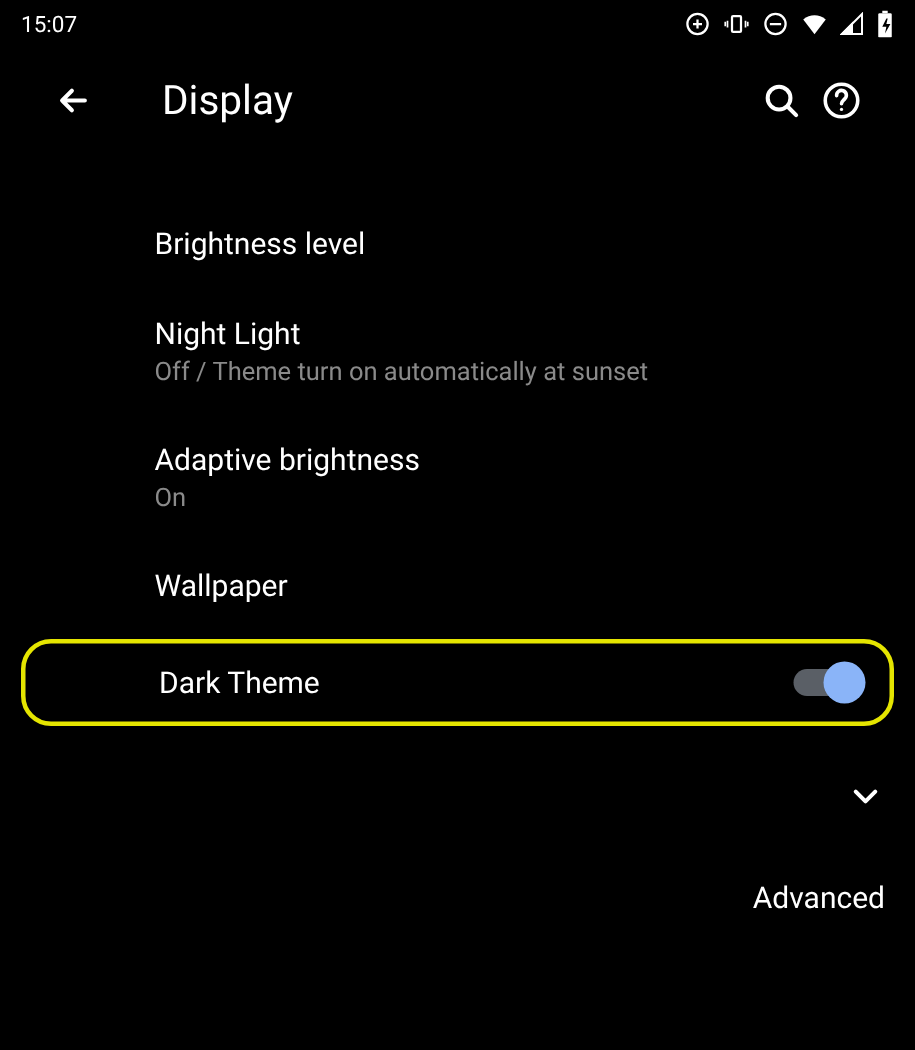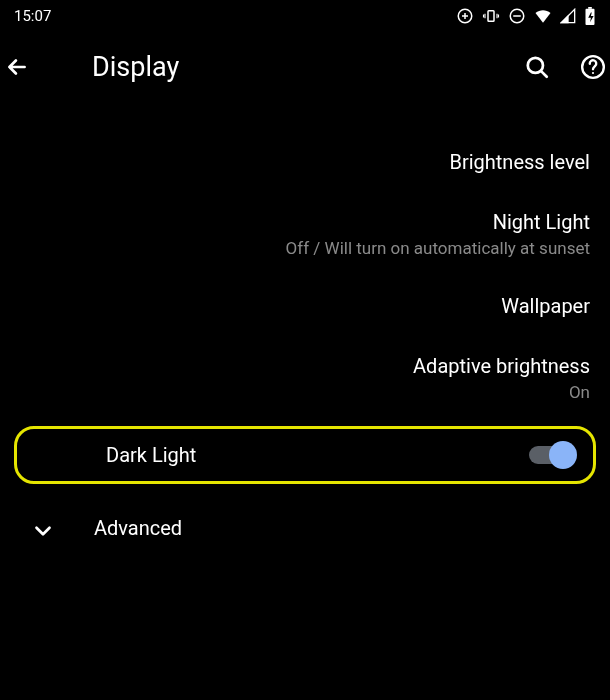--- a/index.html
+++ b/index.html
@@ -22,22 +22,22 @@
     font-weight: 400;
     text-align: center;
   }
   .status-left { display: flex; align-items: center; }
   .status-right { display: flex; align-items: center; gap: 8px; }
   .status-right svg { display: block; }
   .app-bar {
     display: flex;
     align-items: center;
     height: 70px;
-    padding: 0 4px;
-    gap: 30px;
+    padding: 0 36px;
+    gap: 14px;
     justify-content: space-between;
   }
   .app-bar .title {
     flex: 1;
     font-size: 27px;
     font-weight: 400;
     padding-left: 32px;
   }
   .icon-btn {
     display: flex;
@@ -46,21 +46,20 @@
     cursor: pointer;
     color: #fff;
   }
   .settings-list {
     padding-top: 30px;
   }
   .setting-item {
     padding: 18px 20px 18px 103px;
     cursor: pointer;
     position: relative;
-    text-align: right;
   }
   .setting-title {
     font-size: 20px;
     font-weight: 400;
     color: #fff;
   }
   .setting-subtitle {
     font-size: 17px;
     color: #8a8a8a;
     margin-top: 4px;
@@ -90,24 +89,25 @@
     position: absolute;
     right: -4px;
     top: -5px;
     width: 28px;
     height: 28px;
     background: #8ab4f8;
     border-radius: 50%;
   }
   .advanced-item {
     display: flex;
-    align-items: center;
+    align-items: flex-end;
     padding: 18px 20px 18px 30px;
     cursor: pointer;
     gap: 38px;
+    flex-direction: column;
   }
   .advanced-item .chevron {
     padding-top: 10px;
   }
   .advanced-text .setting-subtitle {
     white-space: nowrap;
     overflow: hidden;
     text-overflow: clip;
     max-width: 480px;
   }
@@ -182,34 +182,34 @@
 </div>
 
 <div class="settings-list">
 
   <div class="setting-item">
     <div class="setting-title">Brightness level</div>
   </div>
 
   <div class="setting-item">
     <div class="setting-title">Night Light</div>
-    <div class="setting-subtitle">Off / Will turn on automatically at sunset</div>
-  </div>
-
-  <div class="setting-item">
-    <div class="setting-title">Wallpaper</div>
+    <div class="setting-subtitle">Off / Theme turn on automatically at sunset</div>
   </div>
 
   <div class="setting-item">
     <div class="setting-title">Adaptive brightness</div>
     <div class="setting-subtitle">On</div>
   </div>
 
+  <div class="setting-item">
+    <div class="setting-title">Wallpaper</div>
+  </div>
+
   <div class="highlighted">
-    <div class="setting-title">Dark Light</div>
+    <div class="setting-title">Dark Theme</div>
     <div class="toggle"></div>
   </div>
 
   <div class="advanced-item">
     <span class="chevron">
       <svg width="26" height="26" viewBox="0 0 24 24" fill="none" stroke="#fff" stroke-width="2.5" stroke-linecap="round" stroke-linejoin="round">
           <path d="M6 9l6 6 6-6"></path>
         </svg>
     </span>
     <div class="advanced-text">

